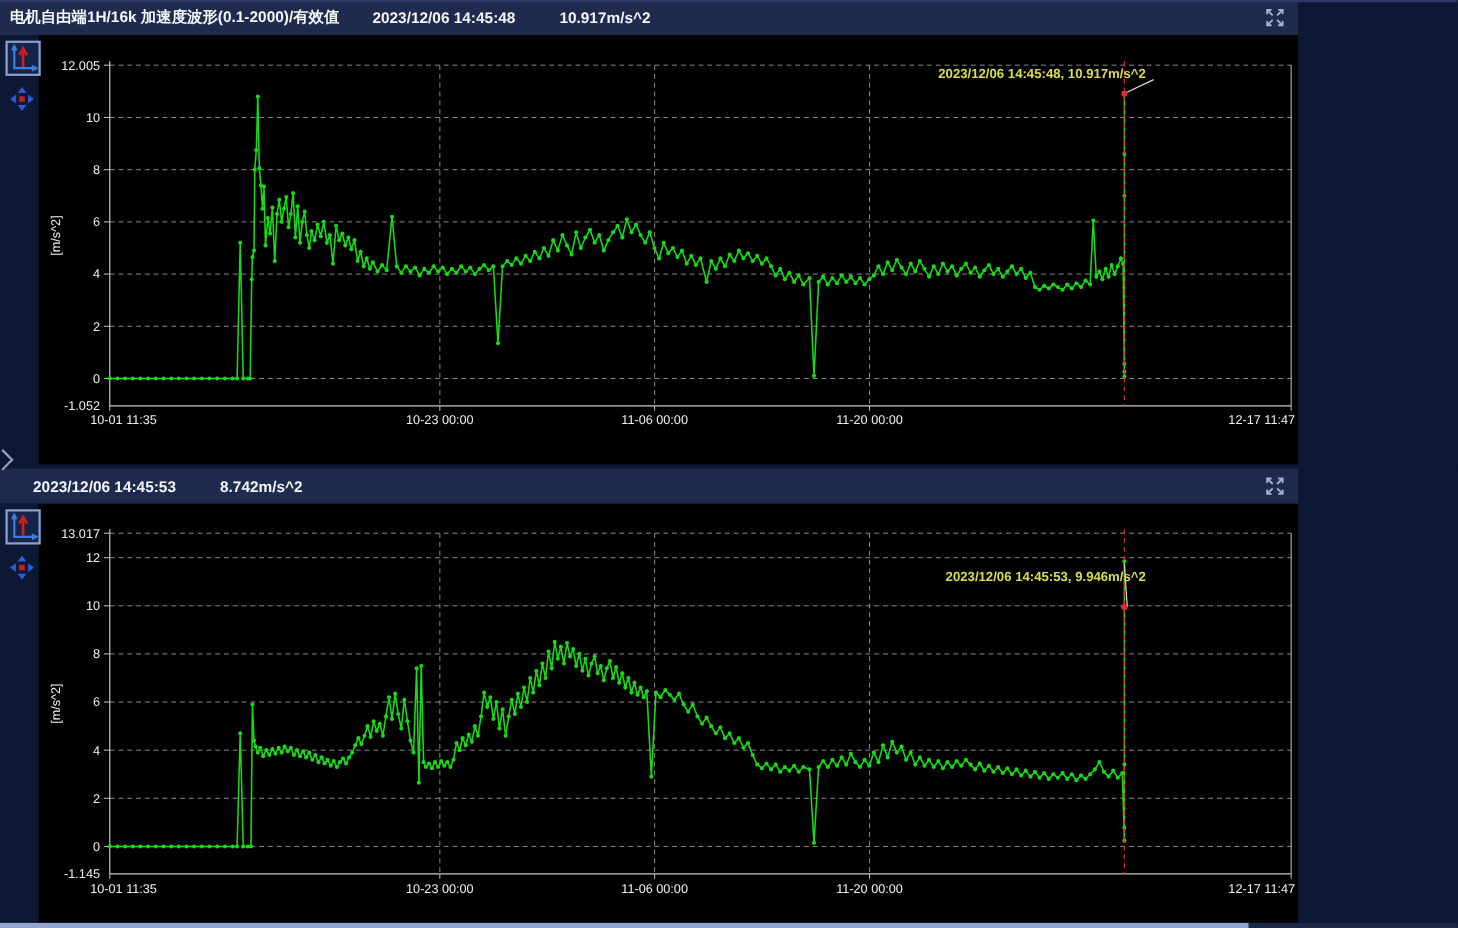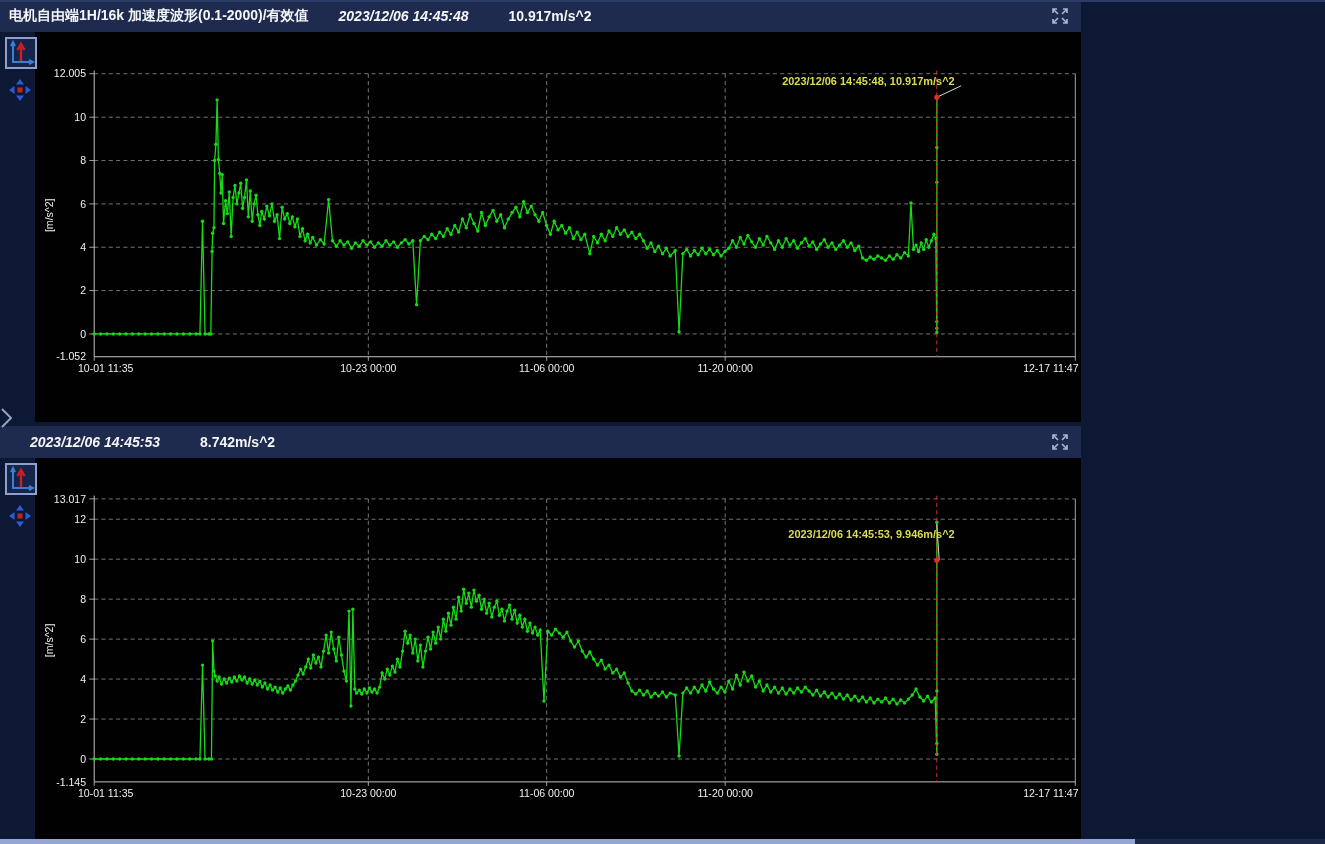--- a/index.html
+++ b/index.html
@@ -1,23 +1,23 @@
 <!DOCTYPE html>
 <html><head>
 <meta charset="utf-8">
 <style>
   html,body{margin:0;padding:0;background:#0d1834;}
   .root{position:relative;width:1325px;height:844px;background:#0d1834;overflow:hidden;
         font-family:"Liberation Sans","DejaVu Sans",sans-serif;}
   .top-edge{position:absolute;top:0;left:0;width:100%;height:2px;background:#2c3a68;z-index:5;}
-  .chart-panel{position:relative;width:1081px;}
+  .chart-panel{position:relative;width:1180px;}
   .panel-header{position:relative;height:32px;background:#1f2b4e;display:flex;align-items:center;
                 color:#f5f6fa;font-size:14px;font-weight:bold;}
   .panel-header .title{margin-left:9px;}
-  .panel-header .dt{margin-left:30px;font-style:italic;}
+  .panel-header .dt{margin-left:30px;}
   .panel-header .val{margin-left:40px;}
   .expand-btn{position:absolute;right:12px;top:7px;width:18px;height:18px;cursor:pointer;}
   .panel-body{position:relative;display:flex;background:#0d1834;}
   .rail{position:relative;width:35px;flex:0 0 35px;background:#0d1834;}
   .tool-box{position:absolute;top:5px;left:5px;width:28px;height:28px;background:#16244a;
             border:2px solid #8fa0cc;box-sizing:content-box;}
   .move-tool{position:absolute;top:47px;left:9px;width:22px;height:22px;}
   svg.chart{display:block;background:#010101;}
   svg.chart text{fill:#f0f0f0;font-size:13px;font-family:"Liberation Sans","DejaVu Sans",sans-serif;}
   svg.chart text.annot{font-weight:bold;font-size:13.5px;}

